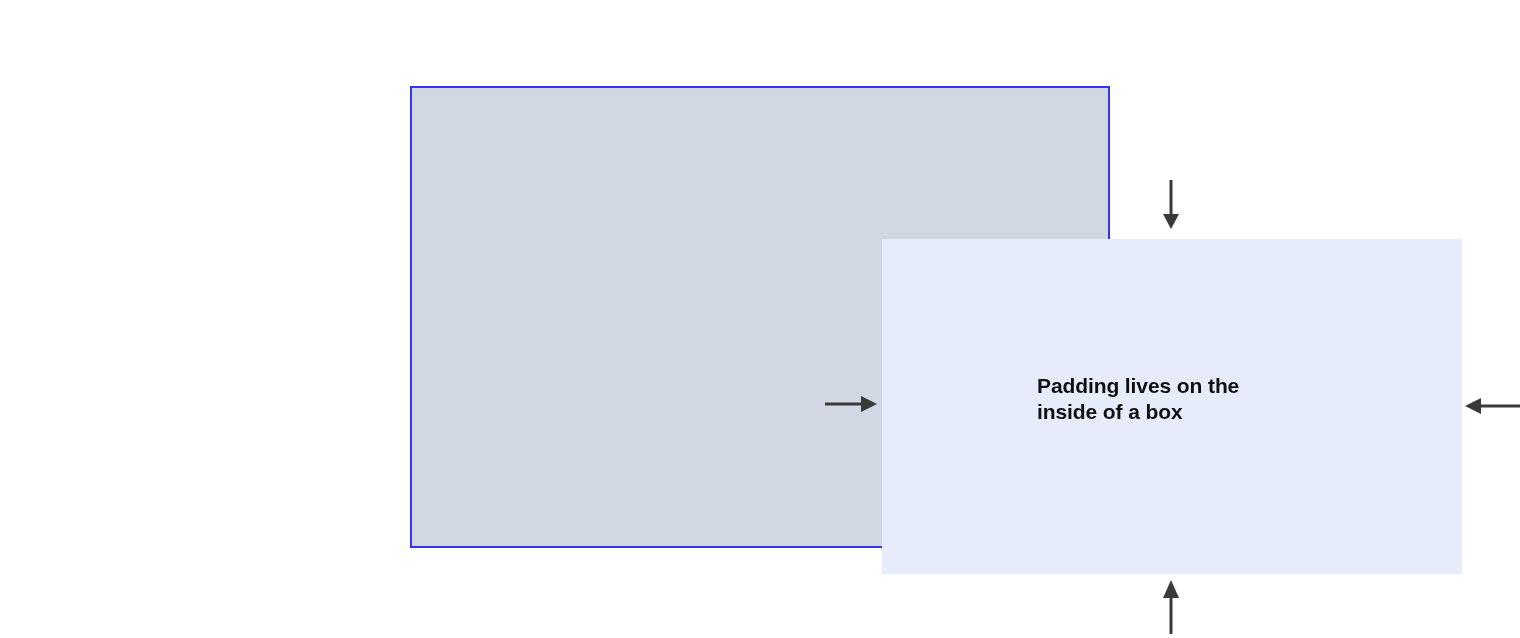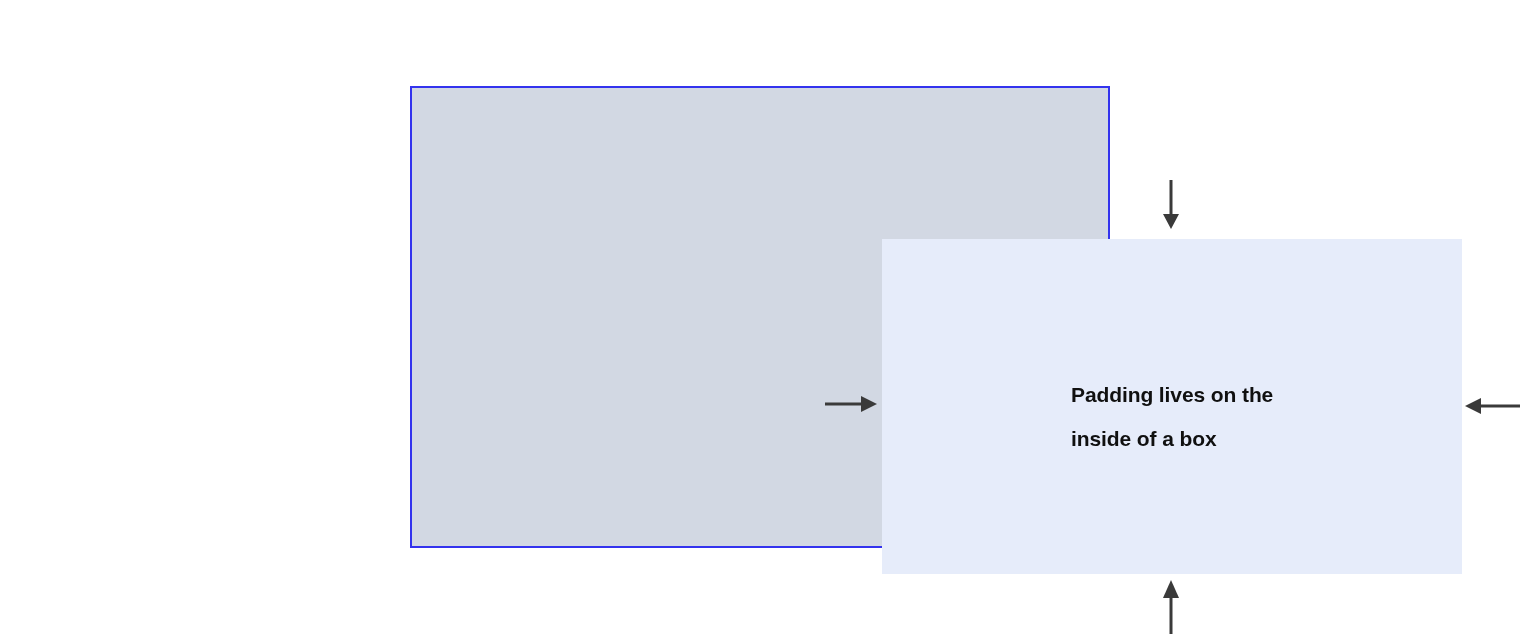--- a/index.html
+++ b/index.html
@@ -33,26 +33,26 @@
     left: 470px;
     top: 151px;
     width: 580px;
     height: 335px;
     background: #e6ecfa;
   }
 
   
   #content-label {
     position: absolute;
-    left: 659px;
+    left: 625px;
     top: 285px;
     width: 300px;
     font-size: 21px;
     font-weight: bold;
-    line-height: 44px;
+    line-height: 26px;
     color: #101010;
     letter-spacing: -0.1px;
     white-space: pre-line;
   }
 
   
   .arrow {
     position: absolute;
   }
   .arrow svg {

